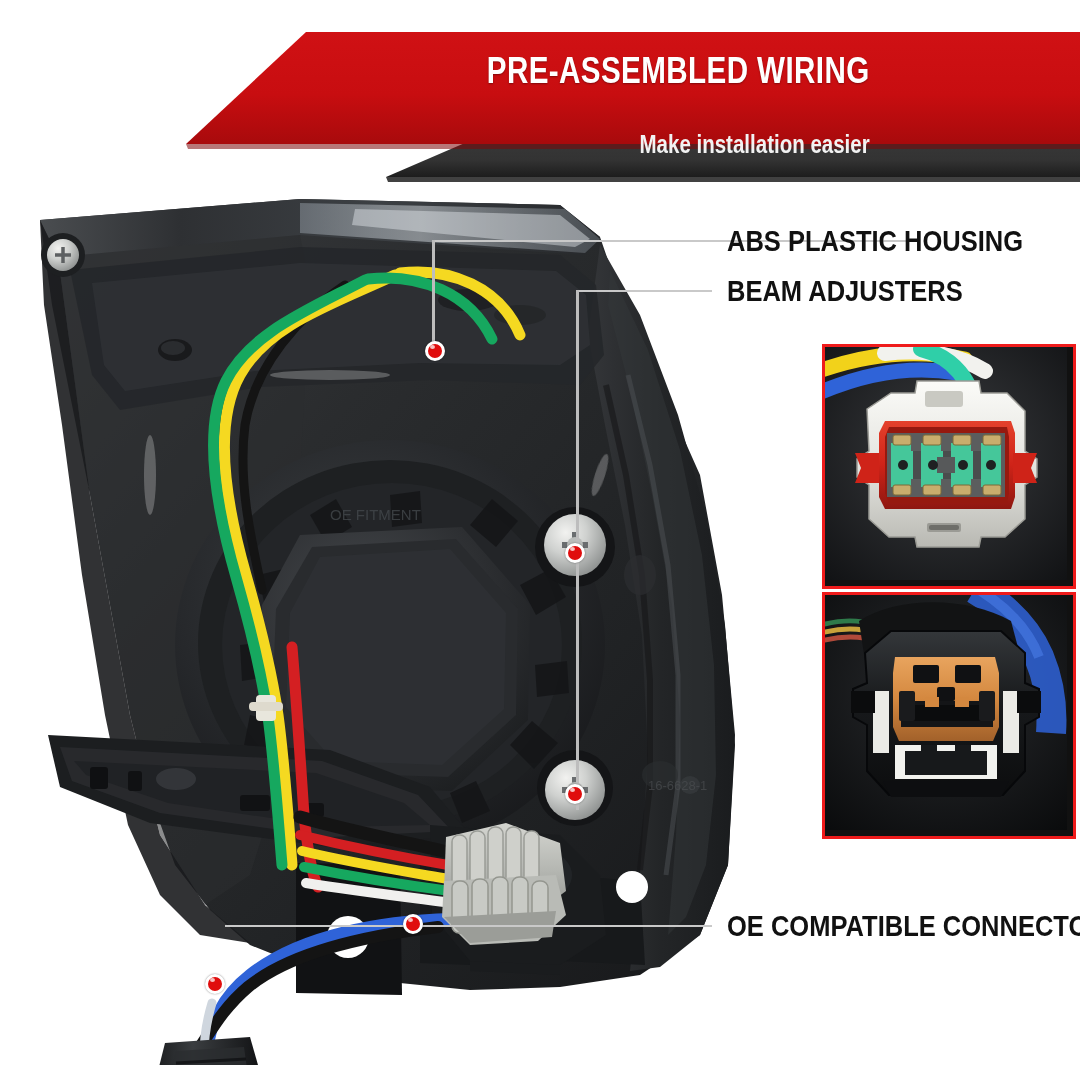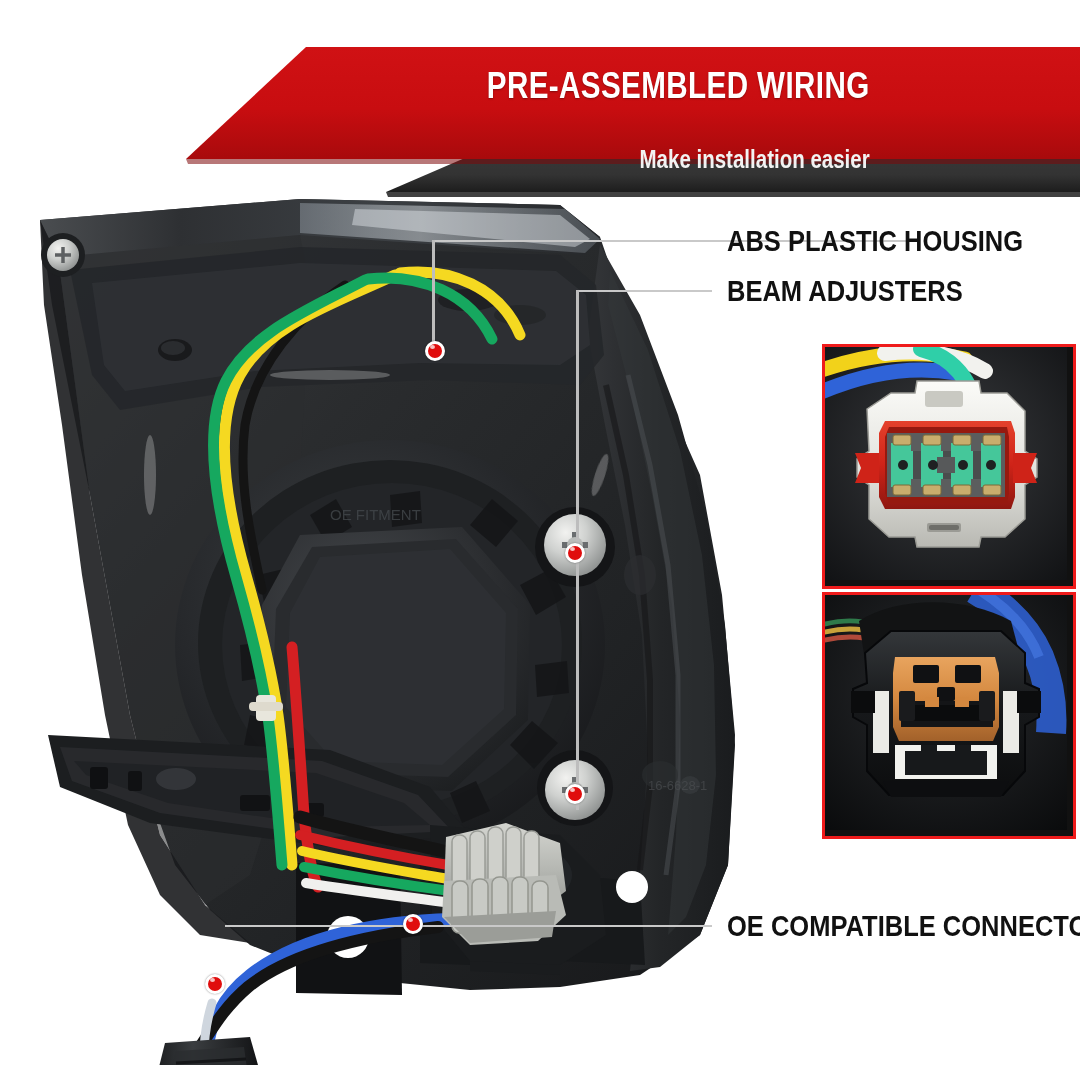--- a/index.html
+++ b/index.html
@@ -6,21 +6,21 @@
   body{
     width:1080px;height:1080px;
     background:#ffffff;
     font-family:"Liberation Sans", sans-serif;
     overflow:hidden;
     position:relative;
   }
   #stage{position:absolute;inset:0;width:1080px;height:1080px;overflow:hidden;background:#fff;}
 
   
-  .banner{position:absolute;left:0;top:17px;width:888px;height:185px;pointer-events:none;}
+  .banner{position:absolute;left:0;top:2px;width:888px;height:185px;pointer-events:none;}
   .banner svg{display:block;}
   .banner-title{
     position:absolute;right:18px;top:48px;
     font-size:37px;letter-spacing:.5px;
     font-weight:700;color:#ffffff;
     font-family:"Liberation Sans Narrow","Liberation Sans",sans-serif;
     transform:scaleX(.80);transform-origin:right center;
     white-space:nowrap;text-shadow:0 1px 2px rgba(0,0,0,.35);
   }
   .banner-sub{

